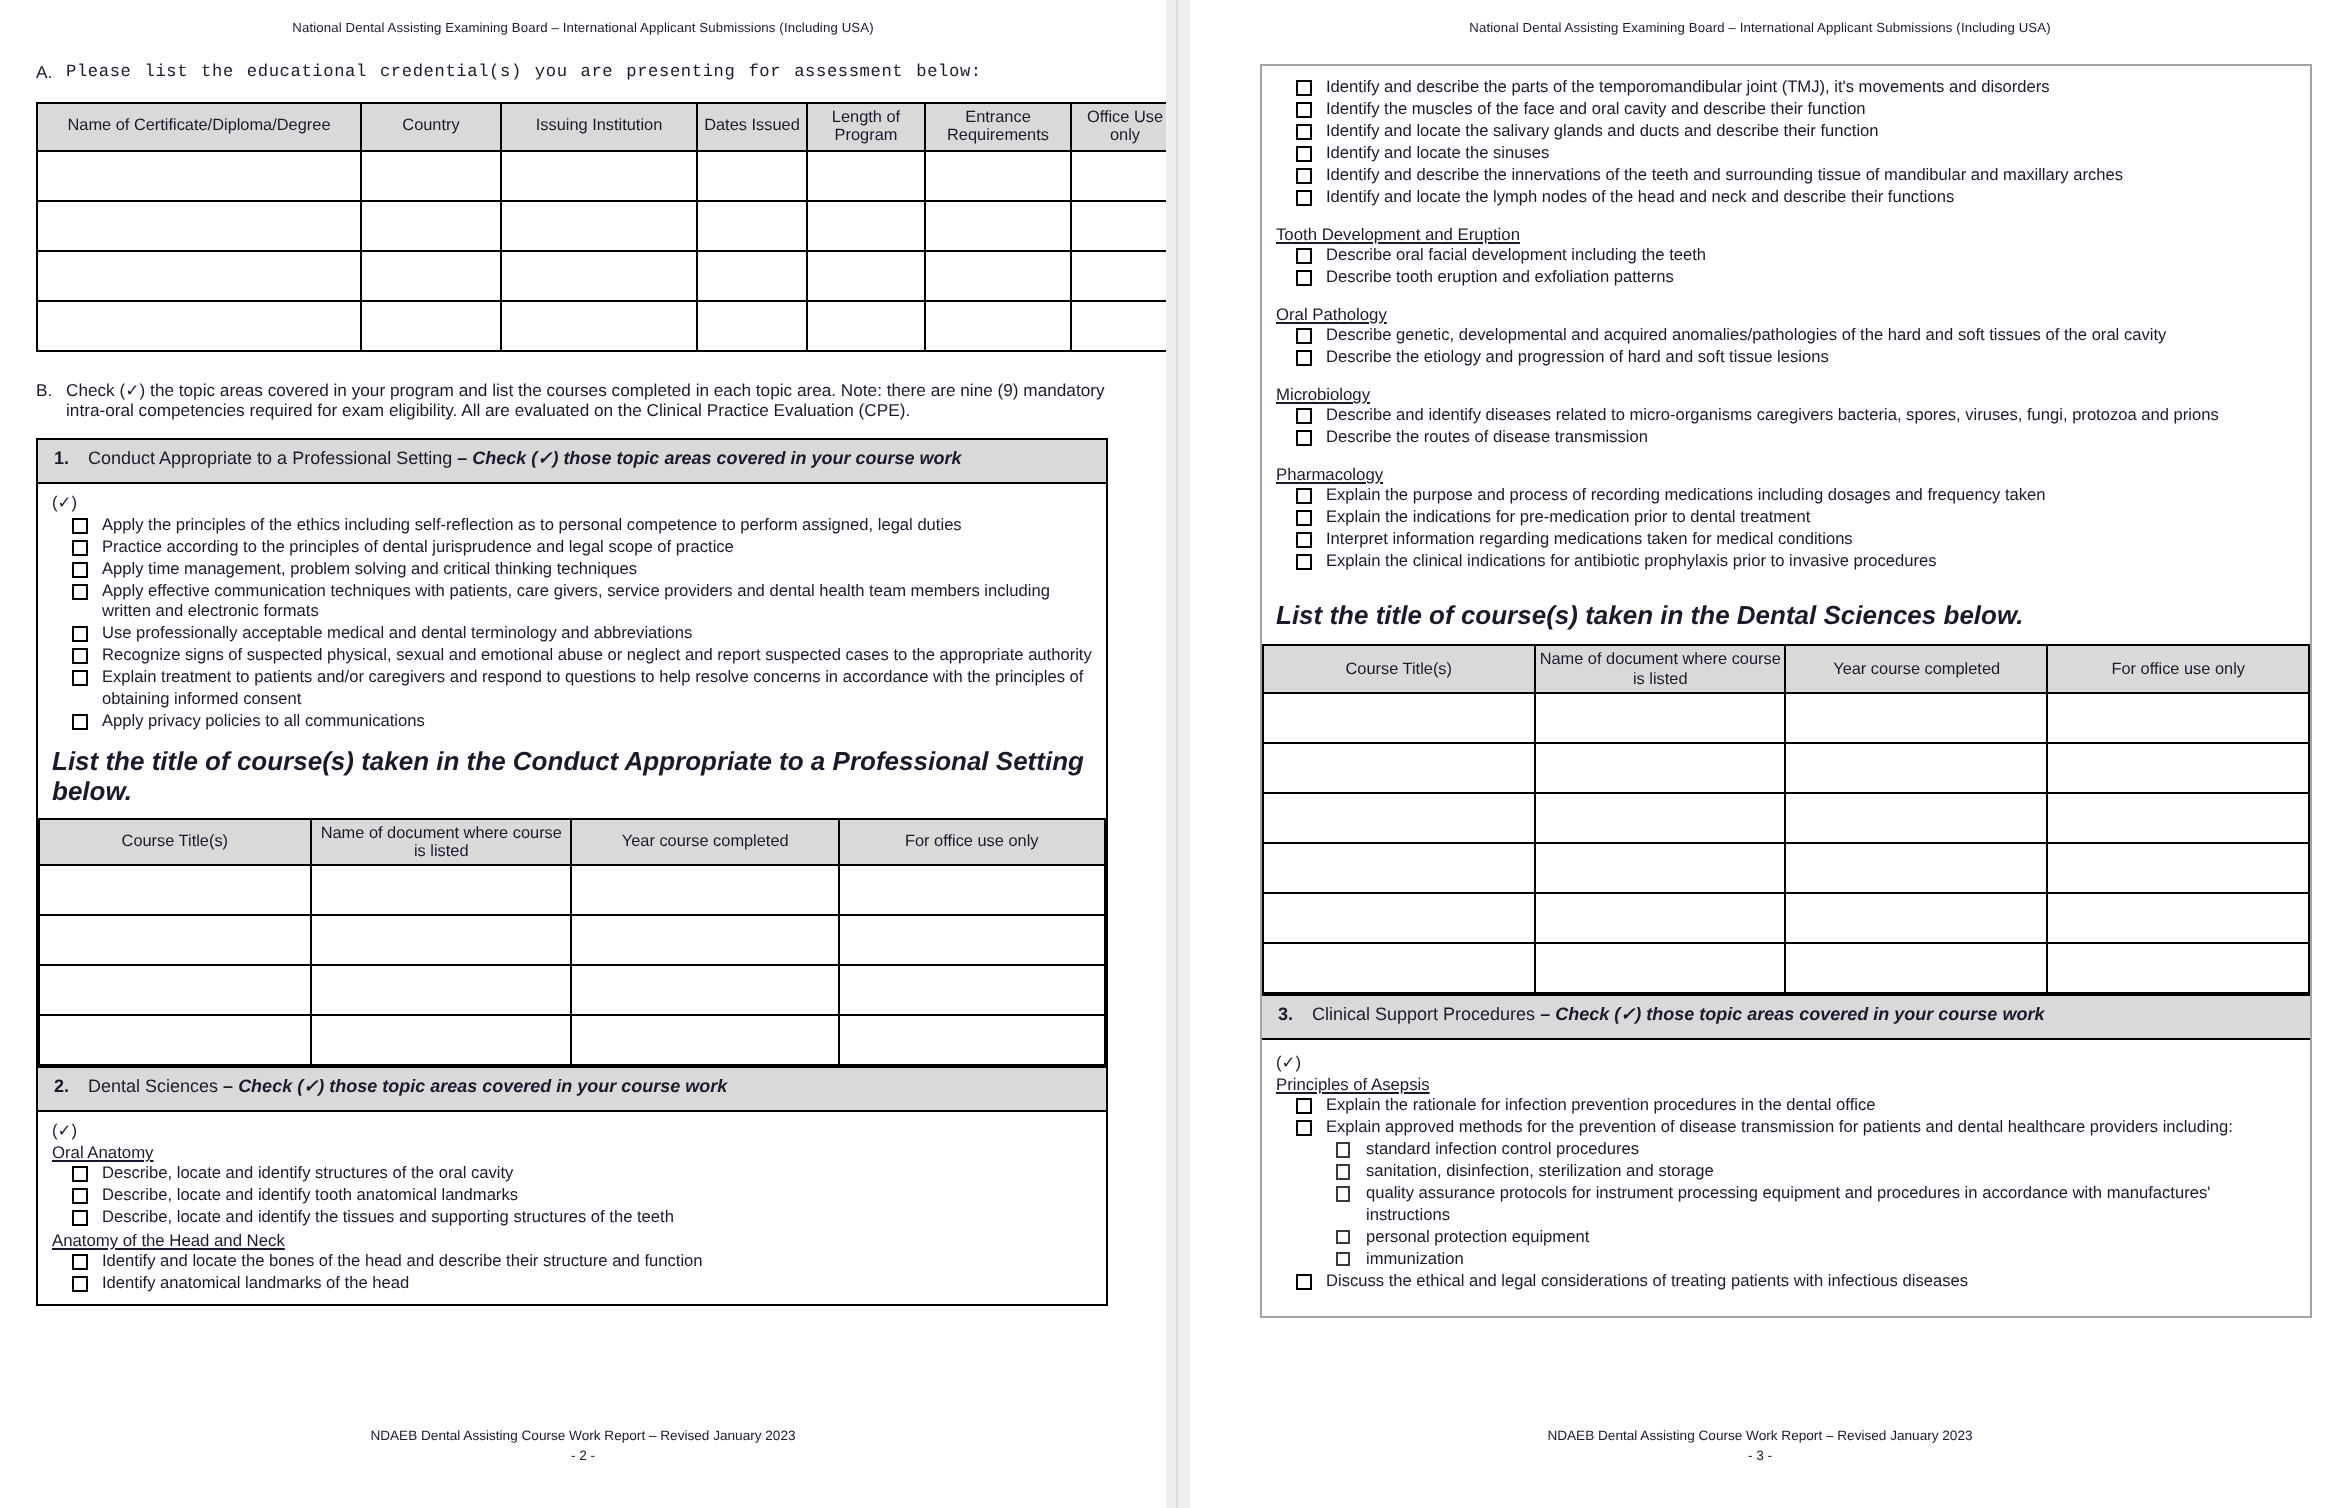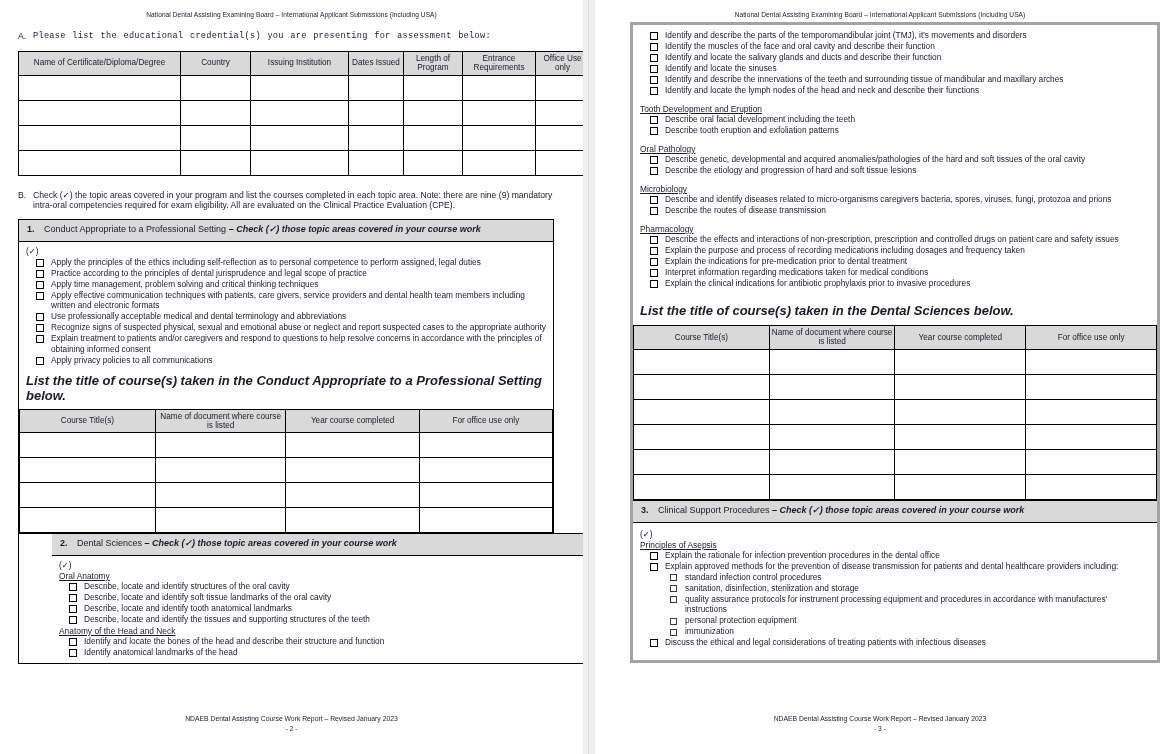--- a/index.html
+++ b/index.html
@@ -87,22 +87,22 @@
   .course-table td.blank{height:18px;}
 
   .footer{
     position:absolute;left:0;width:100%;text-align:center;font-size:6.8px;
   }
   .footer .fline{line-height:1.5;}
   .footer .pg{line-height:1.6;}
 
   
   .rbox{
-    position:absolute;left:35px;top:22px;width:524px;
-    border:3px solid #a3a3a3;background:#fff;
+    position:absolute;left:35px;top:32px;width:524px;
+    border:1px solid #a3a3a3;background:#fff;
   }
   .rbox .sec-body{padding:5px 6px 6px 6px;}
 </style>
 </head>
 <body>
 
 <div class="sheet sheet-left">
 
   <div class="hdr">National Dental Assisting Examining Board – International Applicant Submissions (Including USA)</div>
 
@@ -223,31 +223,30 @@
         <tr>
             <td class="blank"></td>
             <td class="blank"></td>
             <td class="blank"></td>
             <td class="blank"></td>
           </tr>
       </tbody>
     </table>
   </div>
 
-  <div class="boxsec tight" style="margin-top:-1px;border-top:1px solid #000;padding-left:33px;">
+  <div class="boxsec tight" style="margin-top:-1px;border-top:1px solid #000;">
     <div class="sec-head">
       <span class="num">2.</span><span class="nm">Dental Sciences</span><span class="it"> – </span><span class="it">Check (✓) those topic areas covered in your course work</span>
     </div>
     <div class="sec-body">
       <div class="checkmark-legend">(✓)</div>
 
       <div class="grouplabel">Oral Anatomy</div>
       <ul class="cklist">
         <li><span class="cb"></span><span>Describe, locate and identify structures of the oral cavity</span></li>
-        <li><span class="cb"></span><span>Describe, locate and identify soft tissue landmarks of the oral cavity</span></li>
         <li><span class="cb"></span><span>Describe, locate and identify tooth anatomical landmarks</span></li>
         <li><span class="cb"></span><span>Describe, locate and identify the tissues and supporting structures of the teeth</span></li>
       </ul>
 
       <div class="grouplabel">Anatomy of the Head and Neck</div>
       <ul class="cklist">
         <li><span class="cb"></span><span>Identify and locate the bones of the head and describe their structure and function</span></li>
         <li><span class="cb"></span><span>Identify anatomical landmarks of the head</span></li>
       </ul>
     </div>
@@ -299,21 +298,21 @@
       <div class="grouplabel">Microbiology</div>
       <ul class="cklist">
         <li><span class="cb"></span><span>Describe and identify diseases related to micro-organisms caregivers bacteria, spores, viruses, fungi, protozoa and prions</span></li>
         <li><span class="cb"></span><span>Describe the routes of disease transmission</span></li>
       </ul>
 
       <div class="spacer"></div>
 
       <div class="grouplabel">Pharmacology</div>
       <ul class="cklist">
-        <li><span class="cb"></span><span>Describe the effects and interactions of non-prescription, prescription and controlled drugs on patient care and safety issues</span></li>
+        <li><span class="cb"></span></li>
         <li><span class="cb"></span><span>Explain the purpose and process of recording medications including dosages and frequency taken</span></li>
         <li><span class="cb"></span><span>Explain the indications for pre-medication prior to dental treatment</span></li>
         <li><span class="cb"></span><span>Interpret information regarding medications taken for medical conditions</span></li>
         <li><span class="cb"></span><span>Explain the clinical indications for antibiotic prophylaxis prior to invasive procedures</span></li>
       </ul>
 
       <div class="spacer"></div>
 
       <div class="listtitle">List the title of course(s) taken in the Dental Sciences below.</div>
     </div>

